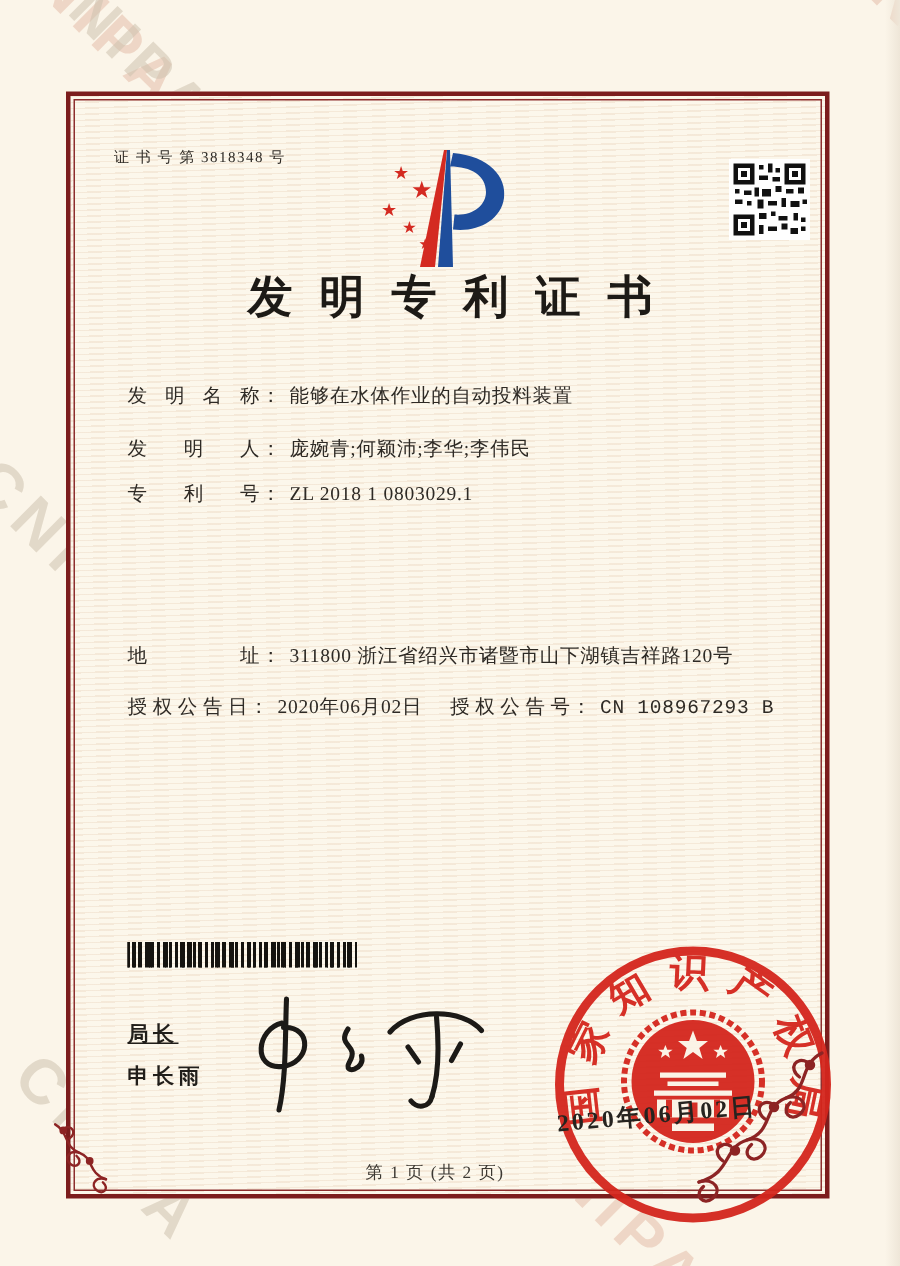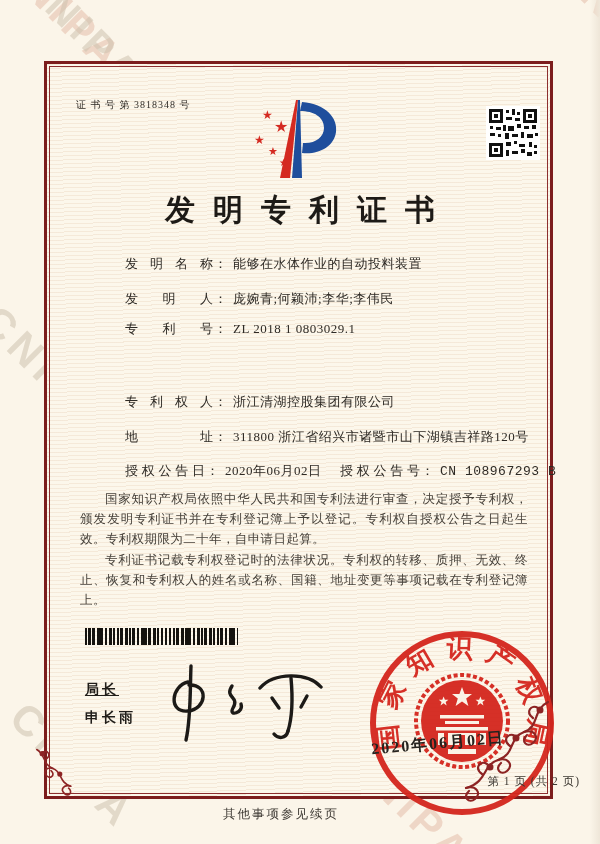--- a/index.html
+++ b/index.html
@@ -23,26 +23,26 @@
          background:
            repeating-linear-gradient(178deg,rgba(226,196,168,.28) 0 1px,rgba(0,0,0,0) 1px 4px),
            #fcf7eb;}
   .frame-inner{position:absolute;inset:2px;border:1px solid #8d2f2f;pointer-events:none;}
 
   .cert-no{position:absolute;left:76px;top:98px;font-size:10px;color:#2e2a25;letter-spacing:1px;}
 
   .logo{position:absolute;left:252px;top:92px;width:96px;height:96px;}
   .qr{position:absolute;left:486px;top:106px;width:54px;height:54px;}
 
-  .title{position:absolute;left:0;top:190px;width:600px;text-align:center;
+  .title{position:absolute;left:0;top:178px;width:600px;text-align:center;
          font-size:30px;font-weight:bold;color:#1d1a16;letter-spacing:18px;text-indent:18px;}
 
   .row{position:absolute;left:85px;font-size:13px;color:#2e2a25;white-space:nowrap;}
   .row .lbl{display:inline-block;width:88px;text-align:justify;text-align-last:justify;
-            vertical-align:top;margin-left:40px;}
+            vertical-align:top;}
   .row .lbl.narrow{width:80px;}
   .row .colon{display:inline-block;margin:0 6px 0 1px;}
   .row .val{letter-spacing:.5px;}
   .row.grant-right{left:300px;font-family:Liberation Mono, monospace;}
 
   .paras{position:absolute;left:80px;top:489px;width:448px;font-size:12.5px;
          line-height:20px;color:#46413a;text-align:justify;letter-spacing:.4px;}
   .paras p{margin:0 0 1px 0;text-indent:2em;}
 
   .barcode{position:absolute;left:85px;top:628px;width:153px;height:17px;
@@ -54,21 +54,21 @@
   .signer{position:absolute;left:85px;font-size:14px;color:#211e1a;letter-spacing:3px;font-weight:600;}
   .signer.t1{top:681px;text-decoration:underline;}
   .signer.t2{top:709px;text-align:right;}
   .signature{position:absolute;left:158px;top:660px;width:165px;height:88px;}
 
   .seal{position:absolute;left:362px;top:623px;width:200px;height:200px;opacity:.95;}
   .seal-date{position:absolute;left:371px;top:731px;width:190px;font-size:16px;
              color:#26231f;font-weight:600;letter-spacing:2px;
              transform:rotate(-5deg);white-space:nowrap;}
 
-  .page-note{position:absolute;left:0;top:774px;width:580px;text-align:right;
+  .page-note{position:absolute;left:0;top:774px;width:580px;text-align:center;
              font-size:11.5px;color:#3c3832;letter-spacing:1px;}
   .footer-note{position:absolute;left:0;top:806px;width:562px;text-align:center;
                font-size:12.5px;color:#3c3832;letter-spacing:2px;}
 
   .corner{position:absolute;pointer-events:none;}
   .corner.br{left:436px;top:688px;width:120px;height:118px;}
   .corner.bl{left:26px;top:736px;width:92px;height:80px;transform:scaleX(-1);}
 </style>
 </head>
 <body>
@@ -148,37 +148,30 @@
 
   <div class="row" style="top:255px">
     <span class="lbl">发明名称</span><span class="colon">：</span><span class="val">能够在水体作业的自动投料装置</span>
   </div>
   <div class="row" style="top:290px">
     <span class="lbl">发明人</span><span class="colon">：</span><span class="val">庞婉青;何颖沛;李华;李伟民</span>
   </div>
   <div class="row" style="top:320px">
     <span class="lbl">专利号</span><span class="colon">：</span><span class="val">ZL 2018 1 0803029.1</span>
   </div>
-  <div class="row" style="top:393px">
-    <span class="lbl">专利权人</span><span class="colon">：</span><span class="val">浙江清湖控股集团有限公司</span>
-  </div>
   <div class="row" style="top:428px">
     <span class="lbl">地址</span><span class="colon">：</span><span class="val">311800 浙江省绍兴市诸暨市山下湖镇吉祥路120号</span>
   </div>
   <div class="row" style="top:462px">
     <span class="lbl narrow">授权公告日</span><span class="colon">：</span><span class="val">2020年06月02日</span>
   </div>
   <div class="row grant-right" style="top:462px">
     <span class="lbl narrow">授权公告号</span><span class="colon">：</span><span class="val">CN 108967293 B</span>
   </div>
 
-  <div class="paras">
-    <p>国家知识产权局依照中华人民共和国专利法进行审查，决定授予专利权，颁发发明专利证书并在专利登记簿上予以登记。专利权自授权公告之日起生效。专利权期限为二十年，自申请日起算。</p>
-    <p>专利证书记载专利权登记时的法律状况。专利权的转移、质押、无效、终止、恢复和专利权人的姓名或名称、国籍、地址变更等事项记载在专利登记簿上。</p>
-  </div>
 
   <div class="barcode"></div>
 
   <div class="signer t1">局长</div>
   <div class="signer t2">申长雨</div>
 
   <svg class="signature" viewBox="0 0 165 88" fill="none" stroke="#1c1a17" stroke-width="3.4" stroke-linecap="round" stroke-linejoin="round">
     <path d="M30,22 C13,26 10,53 30,51 C49,49 51,24 31,25"></path>
     <path d="M33,6 C32,30 33,58 28,80"></path>
     <path d="M74,26 C66,38 82,36 75,48 C70,57 86,53 83,44"></path>
@@ -231,15 +224,14 @@
     <path d="M112,20 C98,28 104,42 88,48 C74,53 80,68 62,74"></path>
     <path d="M88,48 c10,-3 16,5 9,11 c-6,5 -13,-2 -6,-8"></path>
     <path d="M62,74 c10,-3 16,5 9,11 c-6,5 -13,-2 -6,-8"></path>
     <path d="M98,34 c-8,-6 -2,-14 5,-10"></path>
     <circle cx="104" cy="26" r="2.6" fill="#8d2424"></circle>
     <circle cx="78" cy="56" r="2.6" fill="#8d2424"></circle>
   </svg>
 
   <div class="page-note">第 1 页 (共 2 页)</div>
 
-  <div class="footer-note">其他事项参见续页</div>
 
 </div>
 
 </body></html>

